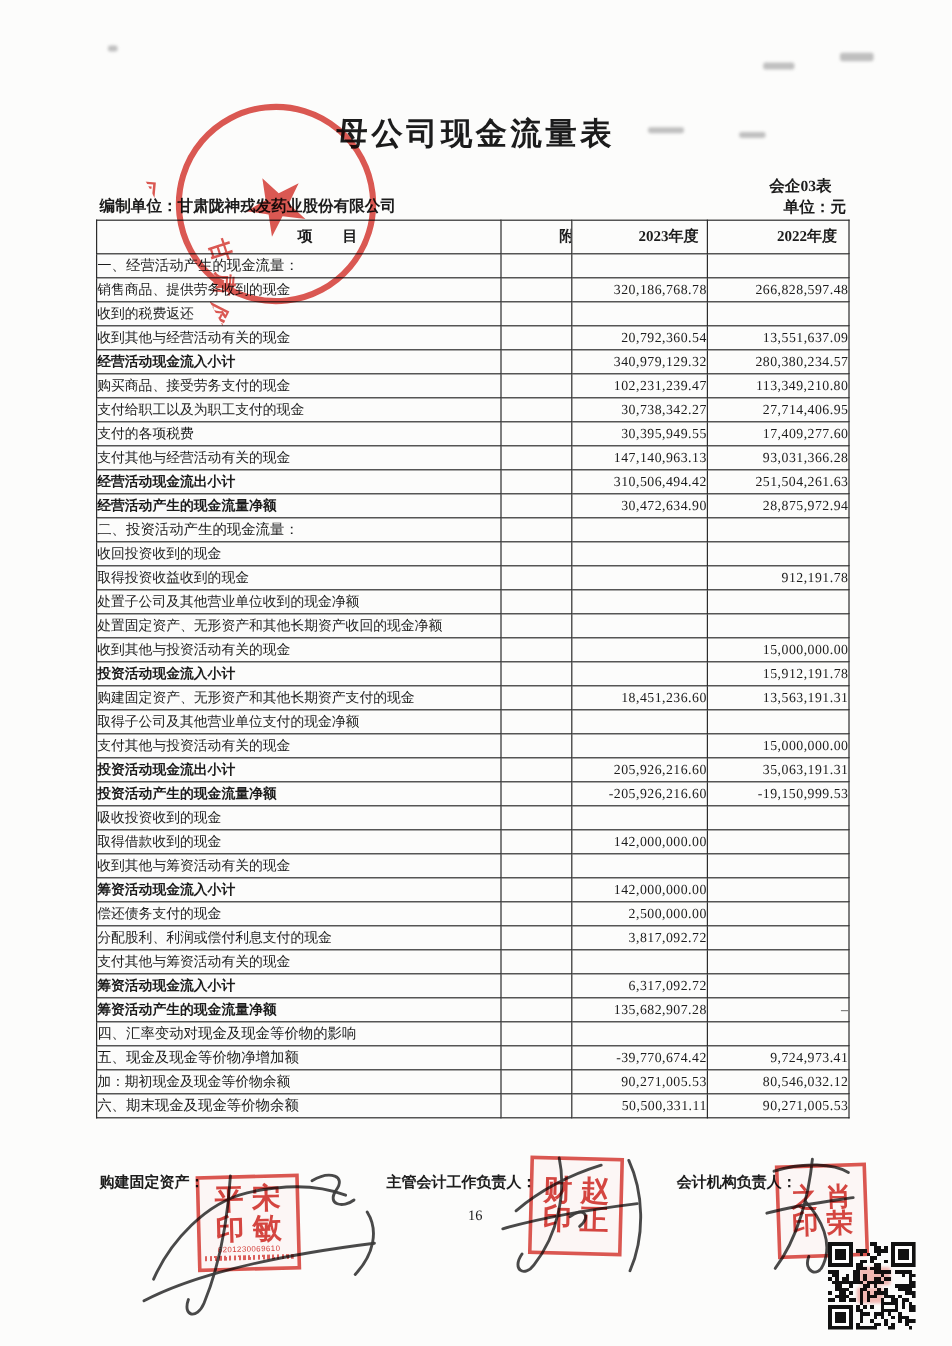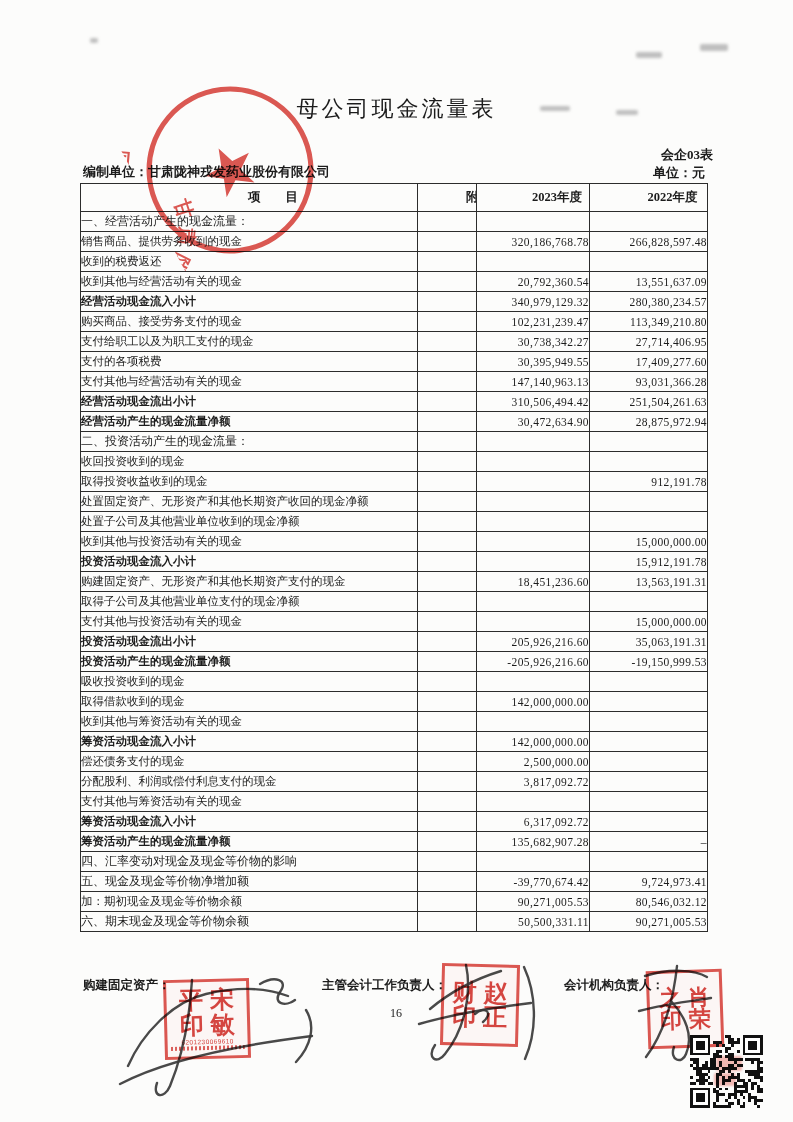--- a/index.html
+++ b/index.html
@@ -1,21 +1,21 @@
 <!DOCTYPE html>
 <html><head>
 <meta charset="utf-8">
 <style>
   html,body{margin:0;padding:0;background:#ffffff;}
   .page{position:relative;width:793px;height:1122px;background:#fcfcfb;overflow:hidden;
         font-family:"Liberation Serif","DejaVu Serif",serif;color:#1c1c1c;}
 
   .doc-title{position:absolute;left:0;right:0;top:94px;text-align:center;
-             font-size:22px;font-weight:400;letter-spacing:3px;}
-  .form-code{position:absolute;right:80px;top:146px;font-size:13px;font-weight:700;}
+             font-size:26px;font-weight:700;letter-spacing:3px;}
+  .form-code{position:absolute;right:100px;top:146px;font-size:13px;font-weight:700;}
   .prepared-line{position:absolute;left:83px;top:163px;font-size:13px;font-weight:700;}
   .unit-line{position:absolute;right:88px;top:164px;font-size:13px;font-weight:700;}
 
   table.cf{position:absolute;left:80px;top:183px;width:627px;border-collapse:collapse;
            table-layout:fixed;}
   table.cf th,table.cf td{border:1px solid #2c2c2c;font-weight:normal;
            font-size:11.5px;padding:0;overflow:hidden;white-space:nowrap;}
   table.cf thead th{height:27px;text-align:center;font-size:12.5px;font-weight:700;padding-left:48px;}
   table.cf tbody td{height:19px;}
   td.c-label{padding-left:4px;}
@@ -175,27 +175,27 @@
           <td class="num"></td>
           <td class="num"></td>
         </tr>
         <tr>
           <td class="c-label ind1">取得投资收益收到的现金</td>
           <td class="c-note"></td>
           <td class="num"></td>
           <td class="num">912,191.78</td>
         </tr>
         <tr>
+          <td class="c-label ind1">处置子公司及其他营业单位收到的现金净额</td>
+          <td class="c-note"></td>
+          <td class="num"></td>
+          <td class="num"></td>
+        </tr>
+        <tr>
           <td class="c-label ind1">处置固定资产、无形资产和其他长期资产收回的现金净额</td>
-          <td class="c-note"></td>
-          <td class="num"></td>
-          <td class="num"></td>
-        </tr>
-        <tr>
-          <td class="c-label ind1">处置子公司及其他营业单位收到的现金净额</td>
           <td class="c-note"></td>
           <td class="num"></td>
           <td class="num"></td>
         </tr>
         <tr>
           <td class="c-label ind1">收到其他与投资活动有关的现金</td>
           <td class="c-note"></td>
           <td class="num"></td>
           <td class="num">15,000,000.00</td>
         </tr>

